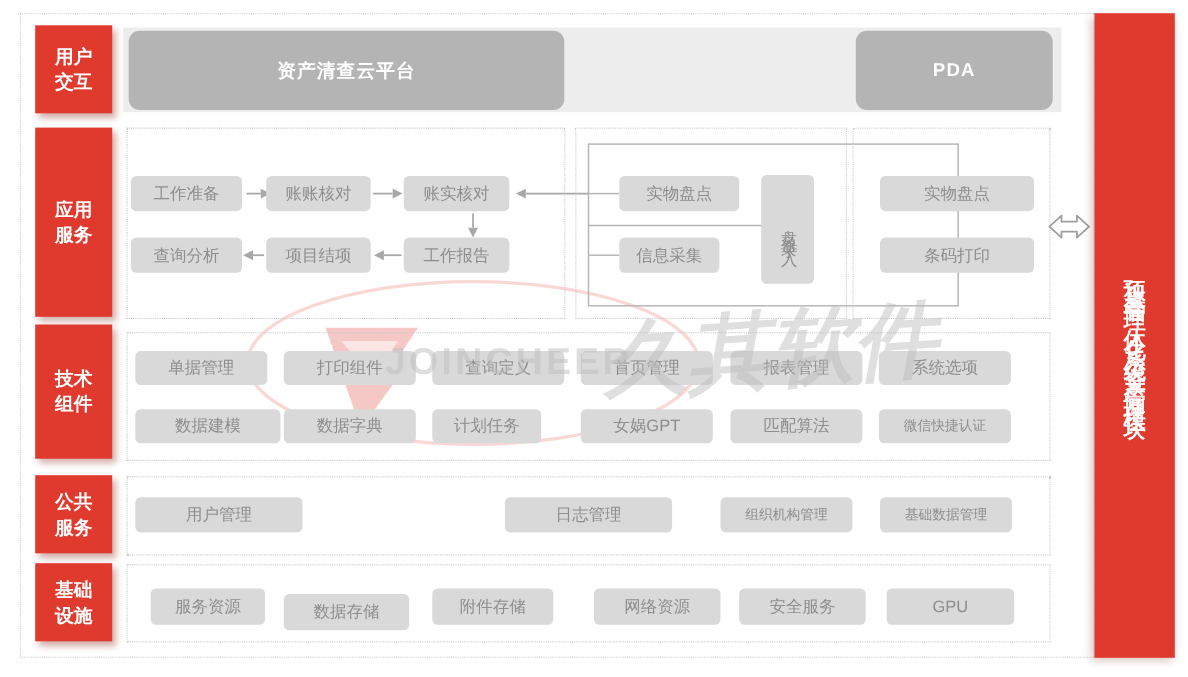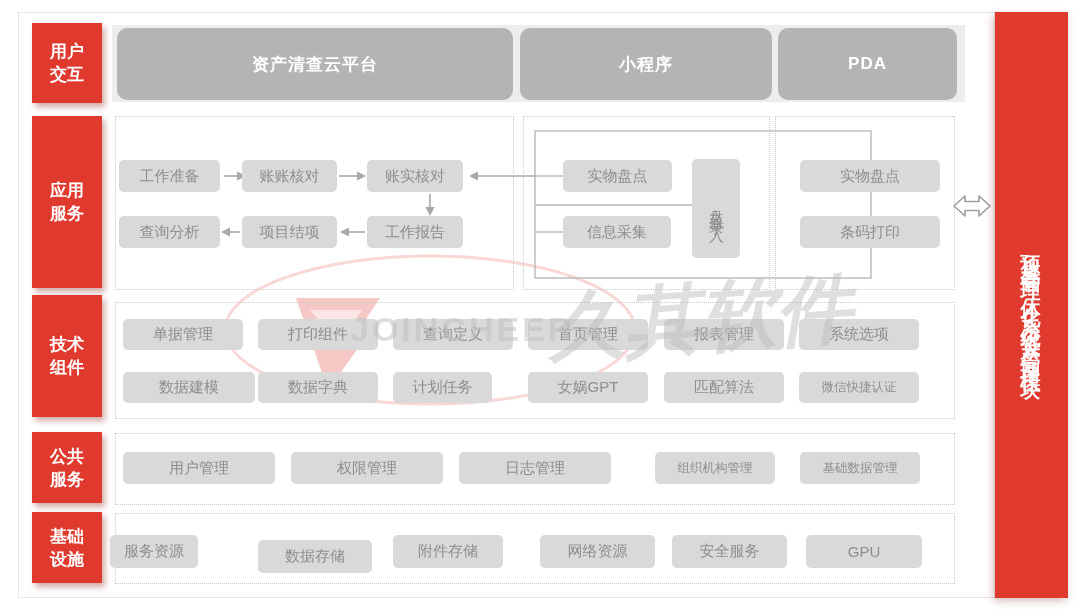--- a/index.html
+++ b/index.html
@@ -90,21 +90,20 @@
     <line x1="365" y1="232" x2="349" y2="232" stroke="#a8a8a8" stroke-width="1.6"></line>
     <polygon points="349,227.5 349,236.5 340,232" fill="#a8a8a8"></polygon>
     <line x1="240" y1="232" x2="230" y2="232" stroke="#a8a8a8" stroke-width="1.6"></line>
     <polygon points="230,227.5 230,236.5 221,232" fill="#a8a8a8"></polygon>
 
     <line x1="535" y1="176" x2="478" y2="176" stroke="#a8a8a8" stroke-width="1.6"></line>
     <polygon points="478,171.5 478,180.5 469,176" fill="#a8a8a8"></polygon>
   </svg>
 
   <div class="abs hdr" style="left:117px;width:396px;">资产清查云平台</div>
-  <div class="abs hdr" style="left:520px;width:252px;">小程序</div>
   <div class="abs hdr" style="left:778px;width:179px;">PDA</div>
 
   <div class="abs rlabel" style="top:23px;height:80px;">
     <span>用户</span>
     <span>交互</span>
   </div>
   <div class="abs rlabel" style="top:116px;height:172px;">
     <span>应用</span>
     <span>服务</span>
   </div>
@@ -129,47 +128,46 @@
   <div class="abs dashed" style="left:115px;top:513px;width:838px;height:69px;"></div>
 
   <div class="abs gbox" style="left:119px;top:160px;width:101px;height:32px;">工作准备</div>
   <div class="abs gbox" style="left:242px;top:160px;width:95px;height:32px;">账账核对</div>
   <div class="abs gbox" style="left:367px;top:160px;width:96px;height:32px;">账实核对</div>
   <div class="abs gbox" style="left:119px;top:216px;width:101px;height:32px;">查询分析</div>
   <div class="abs gbox" style="left:242px;top:216px;width:95px;height:32px;">项目结项</div>
   <div class="abs gbox" style="left:367px;top:216px;width:96px;height:32px;">工作报告</div>
 
   <div class="abs gbox" style="left:563px;top:160px;width:109px;height:32px;">实物盘点</div>
-  <div class="abs gbox" style="left:563px;top:216px;width:108px;height:32px;">信息采集</div>
+  <div class="abs gbox" style="left:563px;top:216px;width:91px;height:32px;">信息采集</div>
   <div class="abs gbox vtext minibox-vert" style="left:692px;top:159px;width:48px;height:99px;">盘盈录入</div>
 
   <div class="abs gbox" style="left:800px;top:160px;width:140px;height:32px;">实物盘点</div>
   <div class="abs gbox" style="left:800px;top:216px;width:140px;height:32px;">条码打印</div>
 
   <div class="abs gbox" style="left:123px;top:319px;width:120px;height:31px;">单据管理</div>
   <div class="abs gbox" style="left:258px;top:319px;width:120px;height:31px;">打印组件</div>
   <div class="abs gbox" style="left:393px;top:319px;width:120px;height:31px;">查询定义</div>
   <div class="abs gbox" style="left:528px;top:319px;width:120px;height:31px;">首页管理</div>
   <div class="abs gbox" style="left:664px;top:319px;width:120px;height:31px;">报表管理</div>
   <div class="abs gbox" style="left:799px;top:319px;width:120px;height:31px;">系统选项</div>
 
   <div class="abs gbox" style="left:123px;top:372px;width:132px;height:31px;">数据建模</div>
   <div class="abs gbox" style="left:258px;top:372px;width:120px;height:31px;">数据字典</div>
   <div class="abs gbox" style="left:393px;top:372px;width:99px;height:31px;">计划任务</div>
   <div class="abs gbox" style="left:528px;top:372px;width:120px;height:31px;">女娲GPT</div>
   <div class="abs gbox" style="left:664px;top:372px;width:120px;height:31px;">匹配算法</div>
   <div class="abs gbox small" style="left:799px;top:372px;width:120px;height:31px;">微信快捷认证</div>
 
   <div class="abs gbox" style="left:123px;top:452px;width:152px;height:32px;">用户管理</div>
-  <div class="abs gbox" style="left:291px;top:452px;width:152px;height:32px;">权限管理</div>
   <div class="abs gbox" style="left:459px;top:452px;width:152px;height:32px;">日志管理</div>
   <div class="abs gbox small" style="left:655px;top:452px;width:120px;height:32px;">组织机构管理</div>
   <div class="abs gbox small" style="left:800px;top:452px;width:120px;height:32px;">基础数据管理</div>
 
-  <div class="abs gbox" style="left:110px;top:535px;width:88px;height:33px;">服务资源</div>
+  <div class="abs gbox" style="left:137px;top:535px;width:104px;height:33px;">服务资源</div>
   <div class="abs gbox" style="left:258px;top:540px;width:114px;height:33px;">数据存储</div>
   <div class="abs gbox" style="left:393px;top:535px;width:110px;height:33px;">附件存储</div>
   <div class="abs gbox" style="left:540px;top:535px;width:115px;height:33px;">网络资源</div>
   <div class="abs gbox" style="left:672px;top:535px;width:115px;height:33px;">安全服务</div>
   <div class="abs gbox" style="left:806px;top:535px;width:116px;height:33px;">GPU</div>
 
   <svg class="abs" style="left:952px;top:191px;z-index:4;" width="40" height="30" viewBox="0 0 40 30">
     <path d="M2,15 L13,5 L13,10.5 L27,10.5 L27,5 L38,15 L27,25 L27,19.5 L13,19.5 L13,25 Z" fill="#ffffff" stroke="#9e9e9e" stroke-width="1.6" stroke-linejoin="round"></path>
   </svg>
 

